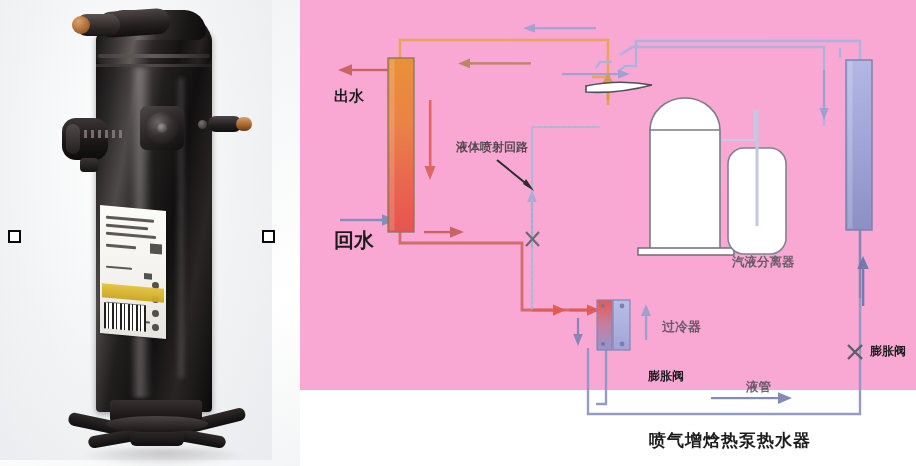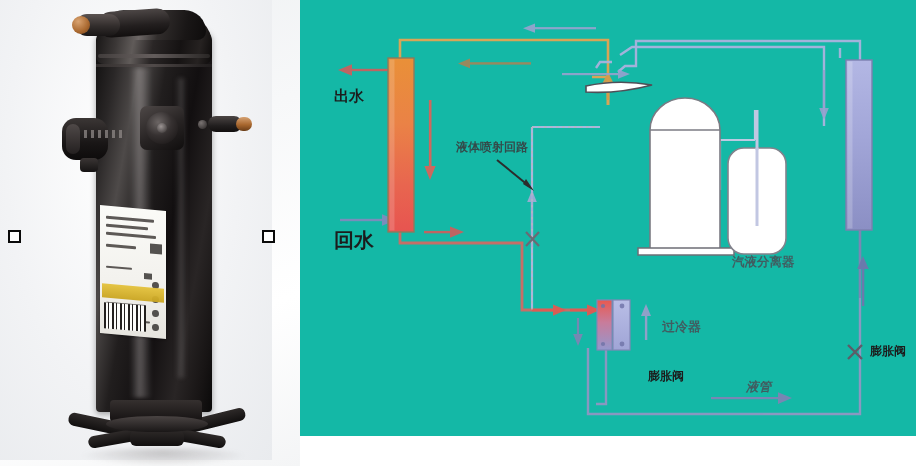--- a/index.html
+++ b/index.html
@@ -87,21 +87,21 @@
   .base-plate{position:absolute;left:52px;top:392px;width:92px;height:22px;border-radius:4px;
     background:linear-gradient(180deg,#35302f,#141111);}
   .base-ring{position:absolute;left:48px;top:408px;width:102px;height:16px;border-radius:50%;
     background:linear-gradient(180deg,#4a4443,#1a1717);}
   .reflection{position:absolute;left:22px;top:440px;width:166px;height:18px;border-radius:50%;
     background:radial-gradient(ellipse at 50% 30%,rgba(110,105,105,.32),rgba(255,255,255,0) 72%);
     filter:blur(2px);}
   .marker-sq{position:absolute;width:9px;height:9px;border:2px solid #0a0a0a;background:#fff;}
 
   
-  .diagram{position:absolute;left:300px;top:0;width:616px;height:436px;background:#14b8a6;}
+  .diagram{position:absolute;left:300px;top:0;width:616px;height:390px;background:#f9a8d4;}
   .diagram svg{position:absolute;left:0;top:0;}
   .lbl{position:absolute;color:#1c1c1c;font-weight:bold;white-space:nowrap;line-height:1;}
   .lbl-cjk{font-family:"DejaVu Sans","Liberation Sans",sans-serif;}
   .lbl-fade{color:#39393b;opacity:.86;}
   .lbl-gray{color:#4a4a52;opacity:.82;}
 </style>
 </head>
 <body>
 
 <div id="root">
@@ -368,17 +368,18 @@
     <div class="lbl lbl-cjk lbl-fade" style="left:156px;top:141px;font-size:12px;">液体喷射回路</div>
 
     <div class="lbl lbl-cjk lbl-gray" style="left:432px;top:256px;font-size:12.5px;">汽液分离器</div>
 
     <div class="lbl lbl-cjk lbl-gray" style="left:362px;top:320px;font-size:13px;">过冷器</div>
 
     <div class="lbl lbl-cjk" style="left:348px;top:370px;font-size:12px;">膨胀阀</div>
 
     <div class="lbl lbl-cjk" style="left:570px;top:345px;font-size:12px;">膨胀阀</div>
 
-    <div class="lbl lbl-cjk lbl-gray" style="left:446px;top:381px;font-size:12.5px;font-style:italic;">液管</div>
-
+    <div class="lbl lbl-cjk lbl-gray" style="left:446px;top:381px;font-size:12.5px;">液管</div>
+
+    <div class="lbl lbl-cjk" style="left:349px;top:432px;font-size:17px;letter-spacing:1px;">喷气增焓热泵热水器</div>
   </div>
 
 </div>
 
 </body></html>

